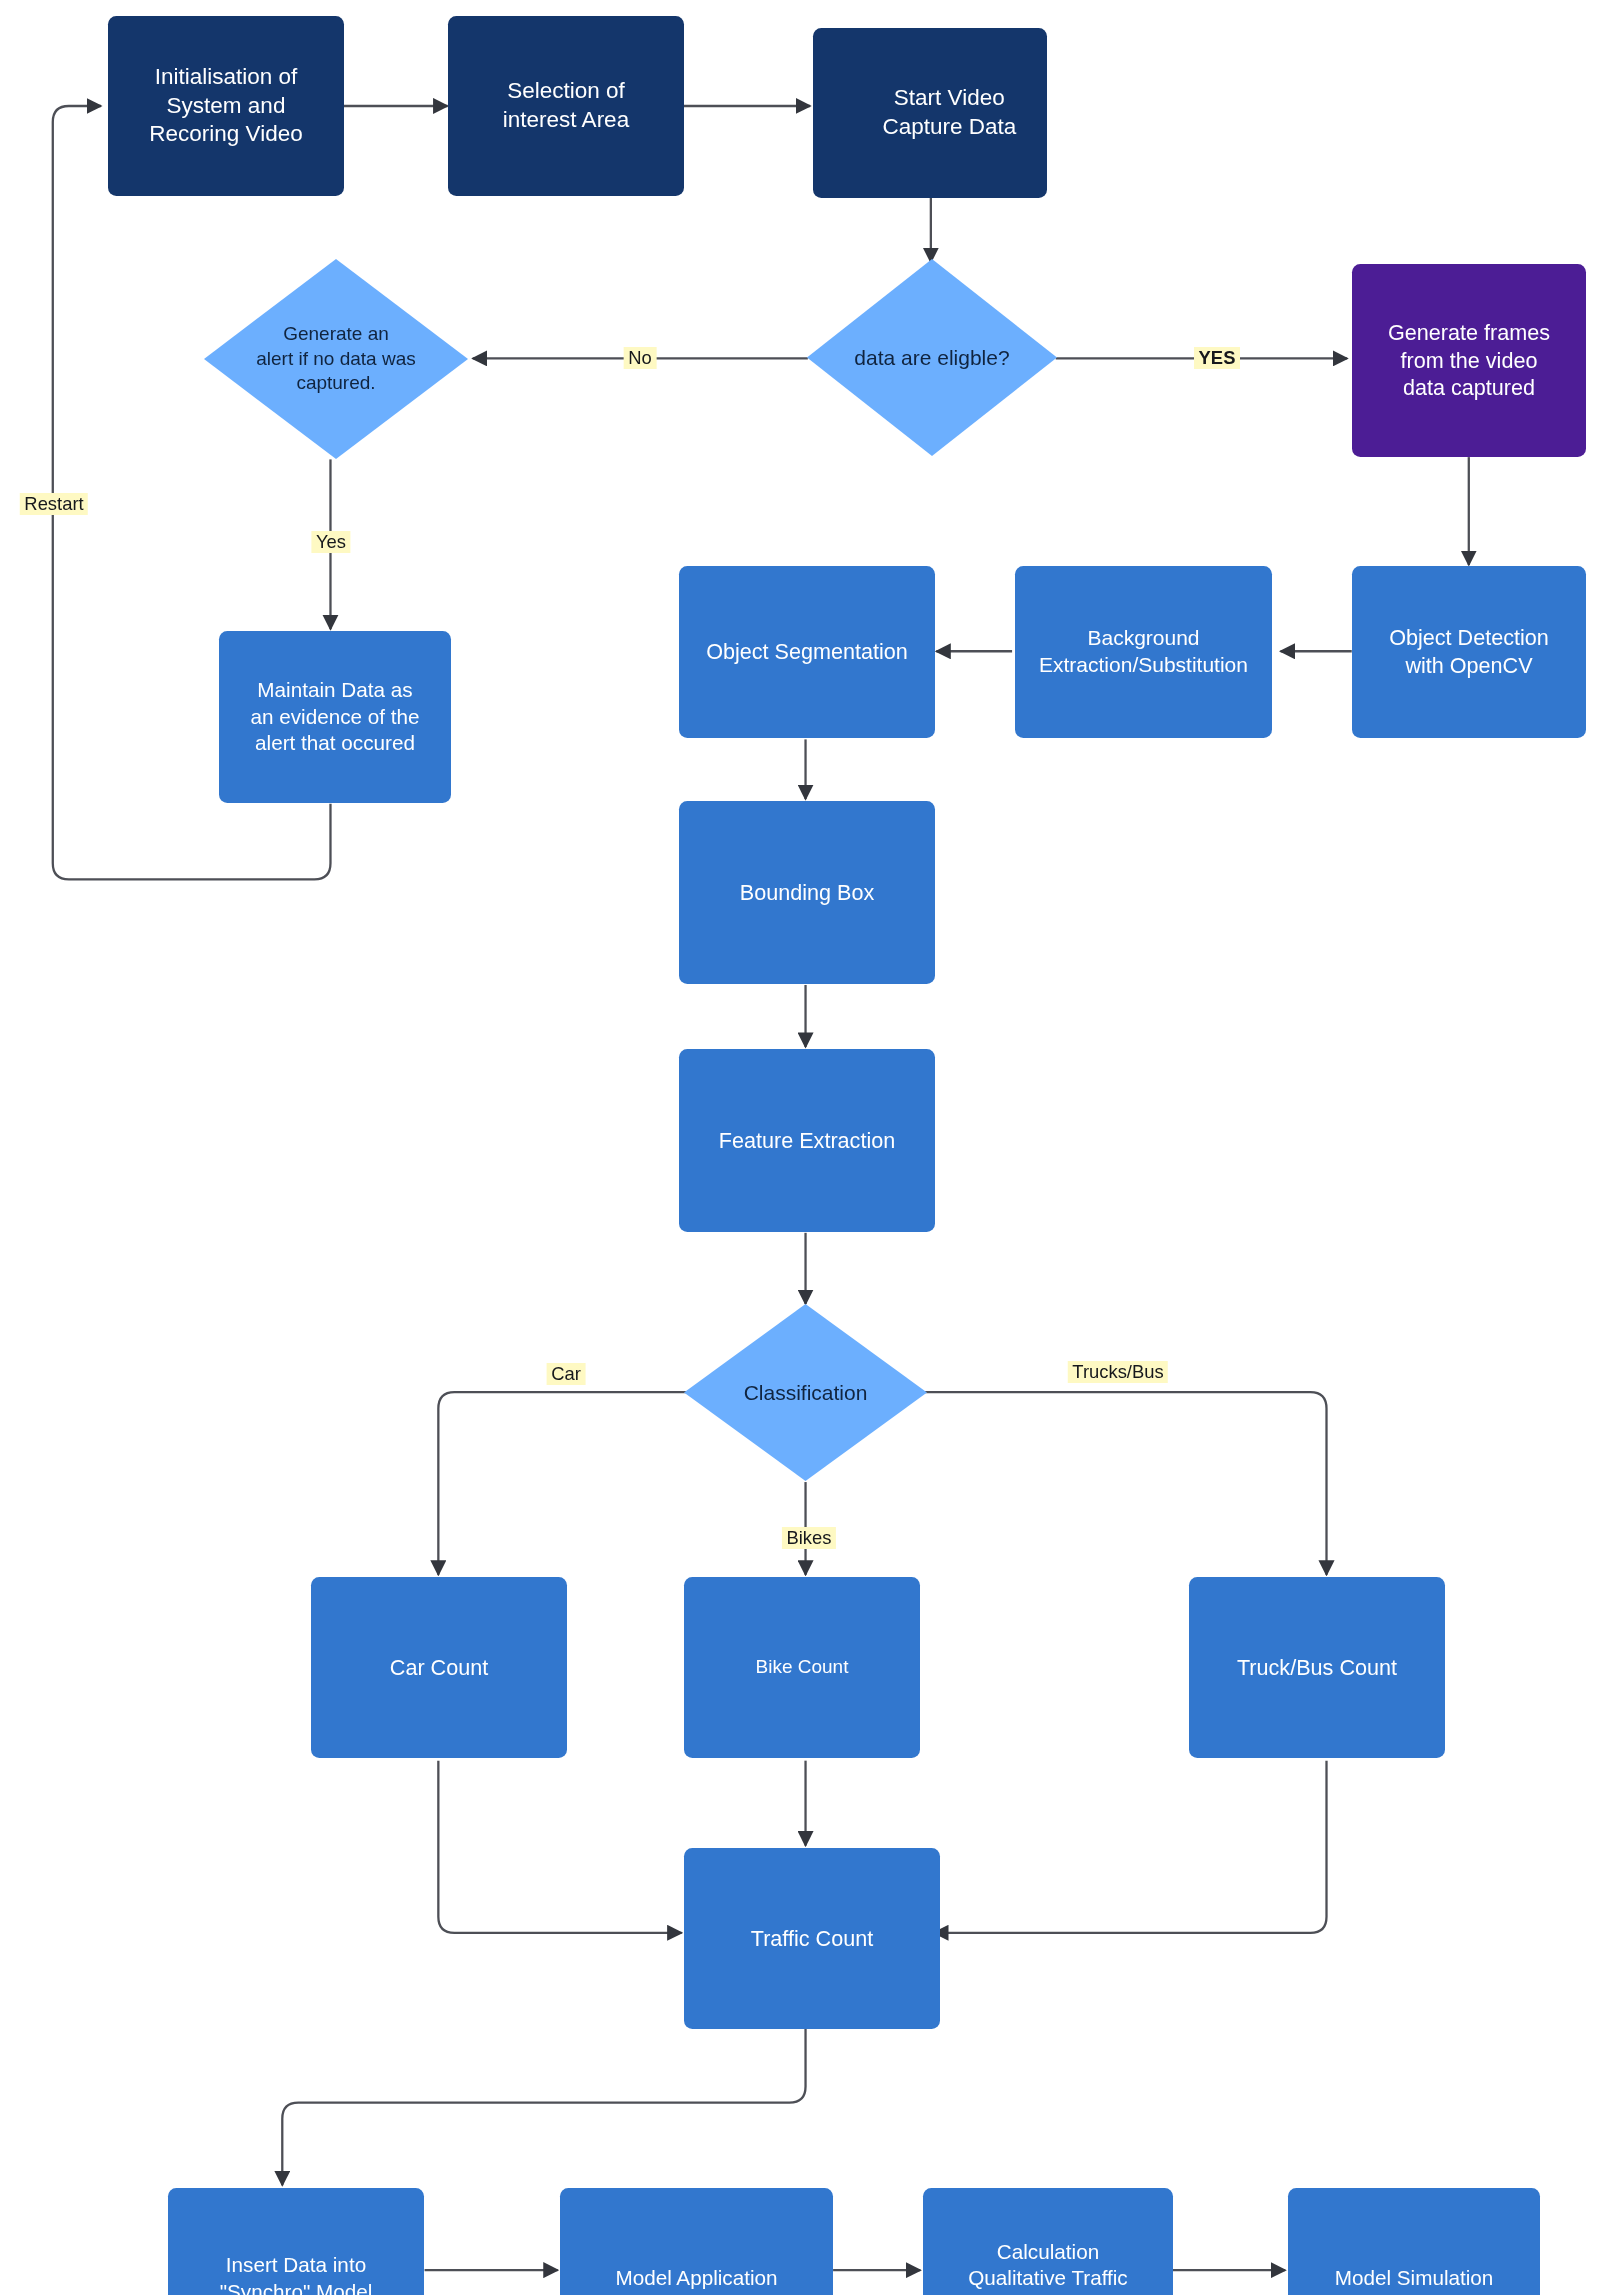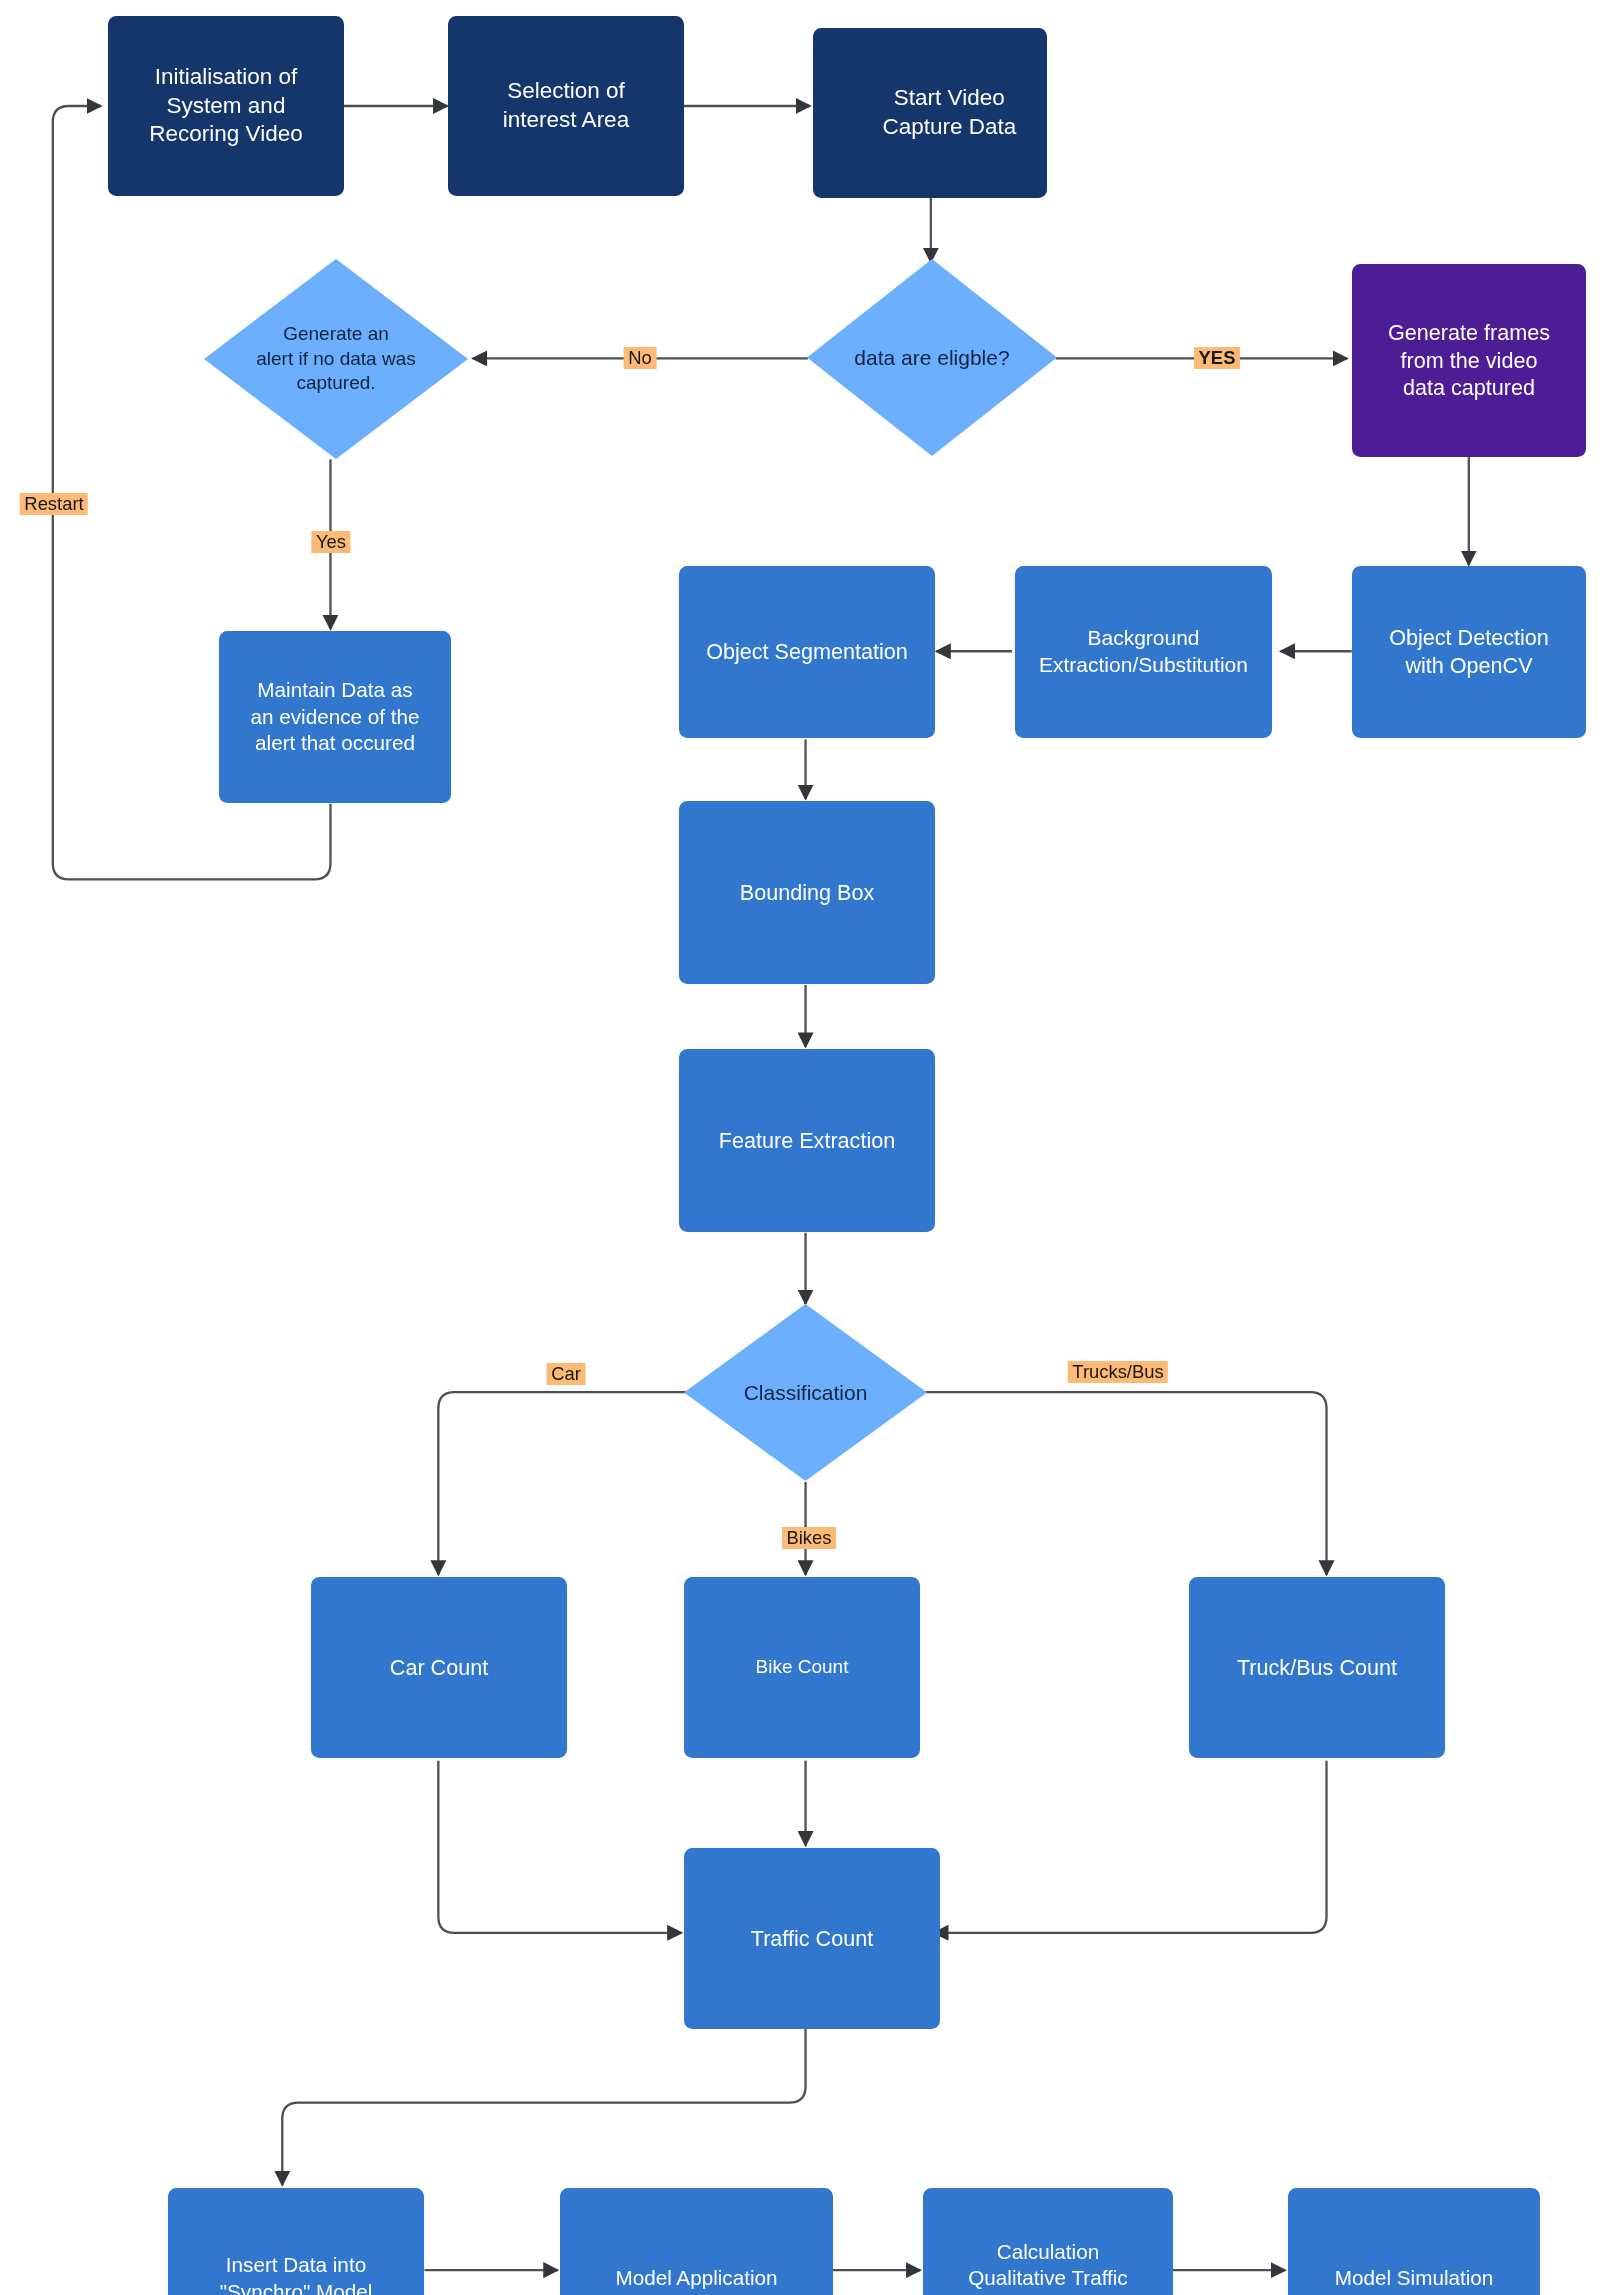--- a/index.html
+++ b/index.html
@@ -59,21 +59,21 @@
     z-index: 2;
     color: #10243f;
     text-align: center;
     line-height: 1.3;
     white-space: pre-line;
     width: 86%;
   }
   .edge-label {
     position: absolute;
     color: #16181c;
-    background: #fdba74;
+    background: #fef9c3;
     padding: 0 4.6px;
     white-space: nowrap;
     z-index: 4;
     transform: translate(-50%, -50%);
     font-size: 18.4px;
   }
   .edge-label.bold { font-weight: bold; }
 </style>
 </head>
 <body>

